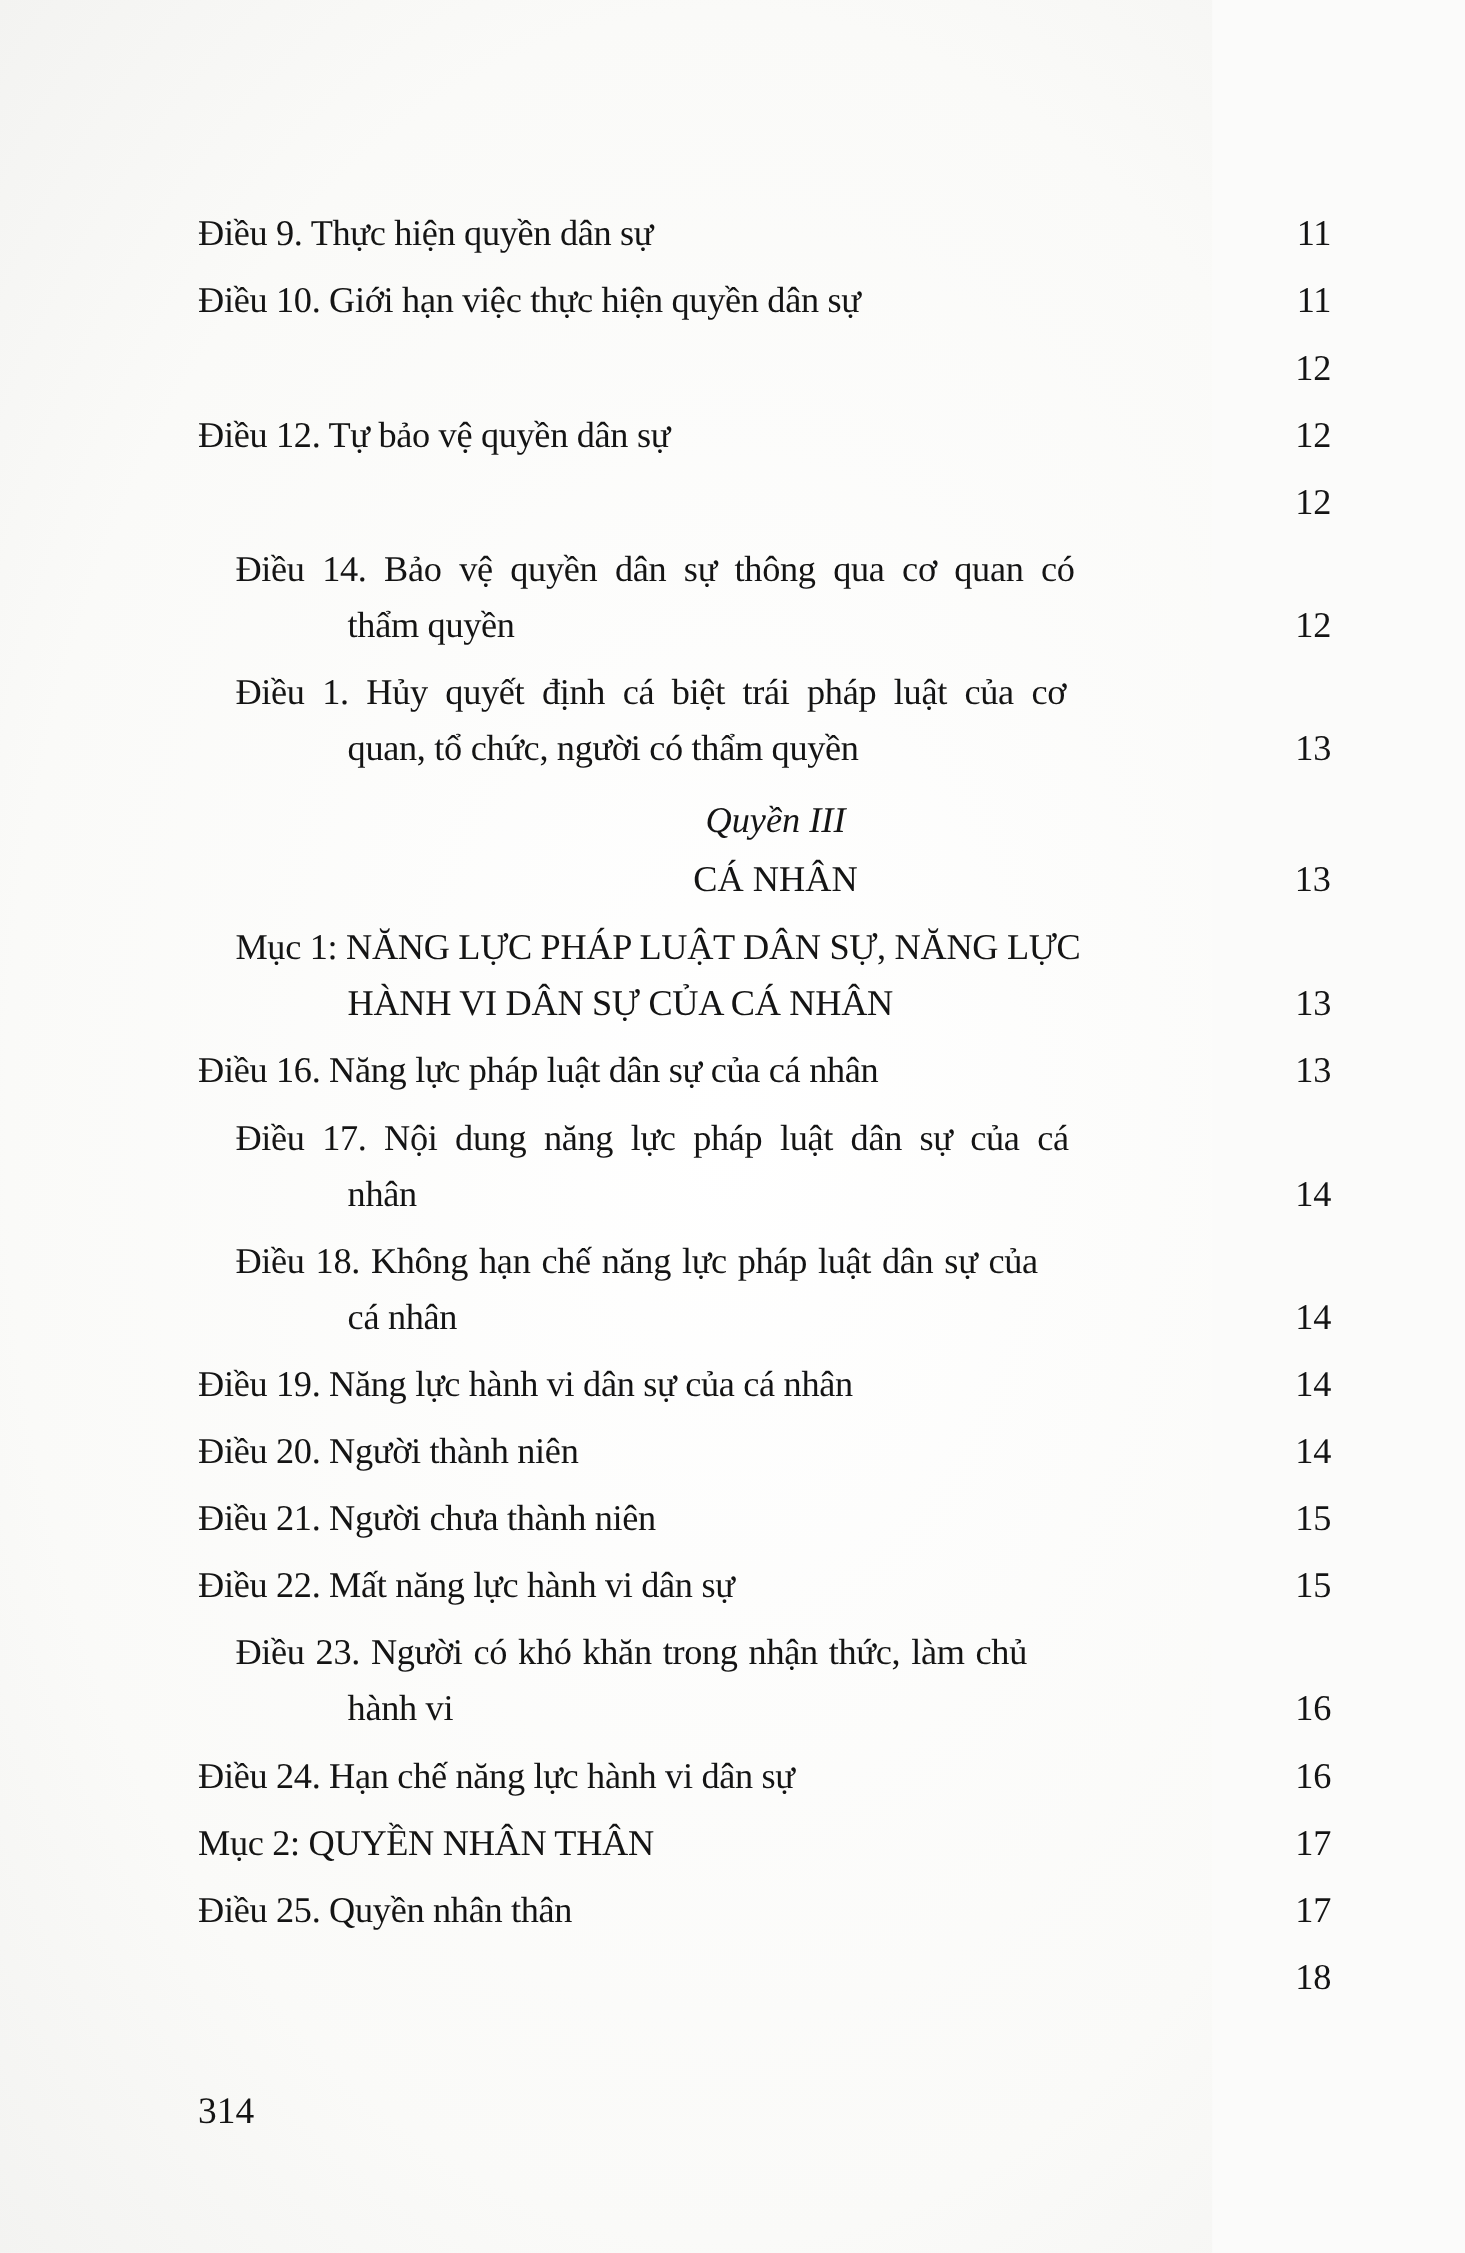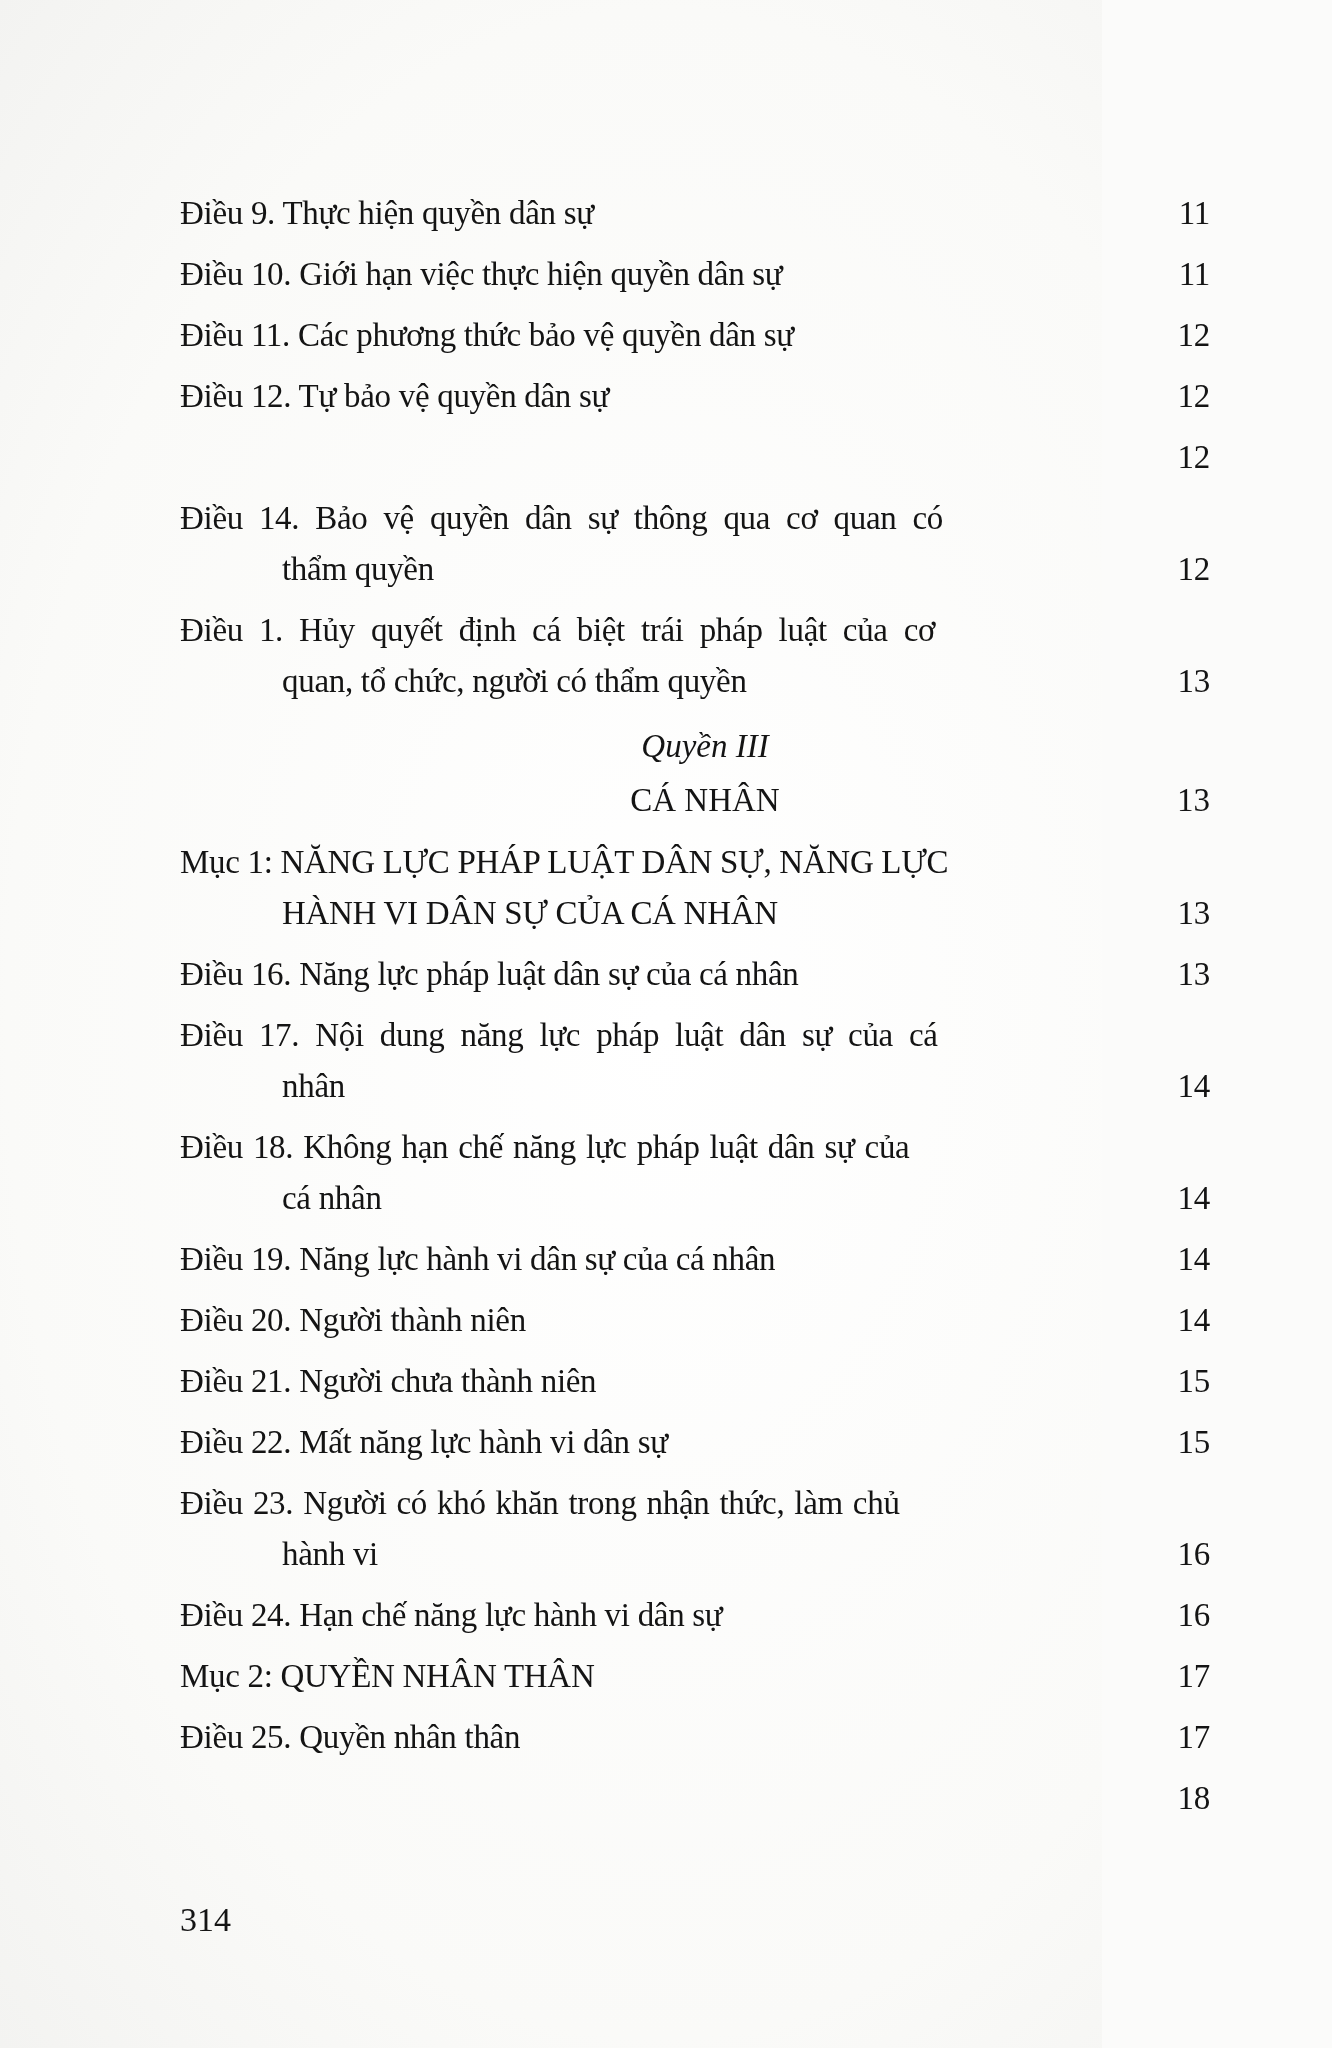--- a/index.html
+++ b/index.html
@@ -20,21 +20,21 @@
   .row {
     position: relative;
     font-size: 33px;
     line-height: 61px;
     height: 61px;
     letter-spacing: -0.3px;
     white-space: nowrap;
   }
   .row .title { position: absolute; left: 0; top: 0; }
   .row .pg { position: absolute; right: 0; top: 0; text-align: right; }
-  .row.wrap { height: 112px; }
+  .row.wrap { height: 112px; margin-left: 34px; }
   .row.wrap .line1 { position: absolute; left: 0; top: 0; word-spacing: 8px; }
   .row.wrap .line2 { position: absolute; left: 102px; top: 51px; }
   .row.wrap .pg { top: 51px; }
   .row.mucwrap .line2 { left: 102px; }
   .chapter { position: relative; height: 120px; }
   .chapter .label {
     position: absolute; left: 0; right: 0; top: 4px; text-align: center;
     font-style: italic; font-size: 33px; line-height: 61px;
     padding-left: 20px;
   }
@@ -56,21 +56,20 @@
 
     <div class="row">
       <span class="title">Điều 9. Thực hiện quyền dân sự</span>
       <span class="pg">11</span>
     </div>
     <div class="row">
       <span class="title">Điều 10. Giới hạn việc thực hiện quyền dân sự</span>
       <span class="pg">11</span>
     </div>
     <div class="row">
-      <span class="title">Điều 11. Các phương thức bảo vệ quyền dân sự</span>
       <span class="pg">12</span>
     </div>
     <div class="row">
       <span class="title">Điều 12. Tự bảo vệ quyền dân sự</span>
       <span class="pg">12</span>
     </div>
     <div class="row">
       <span class="pg">12</span>
     </div>
 

